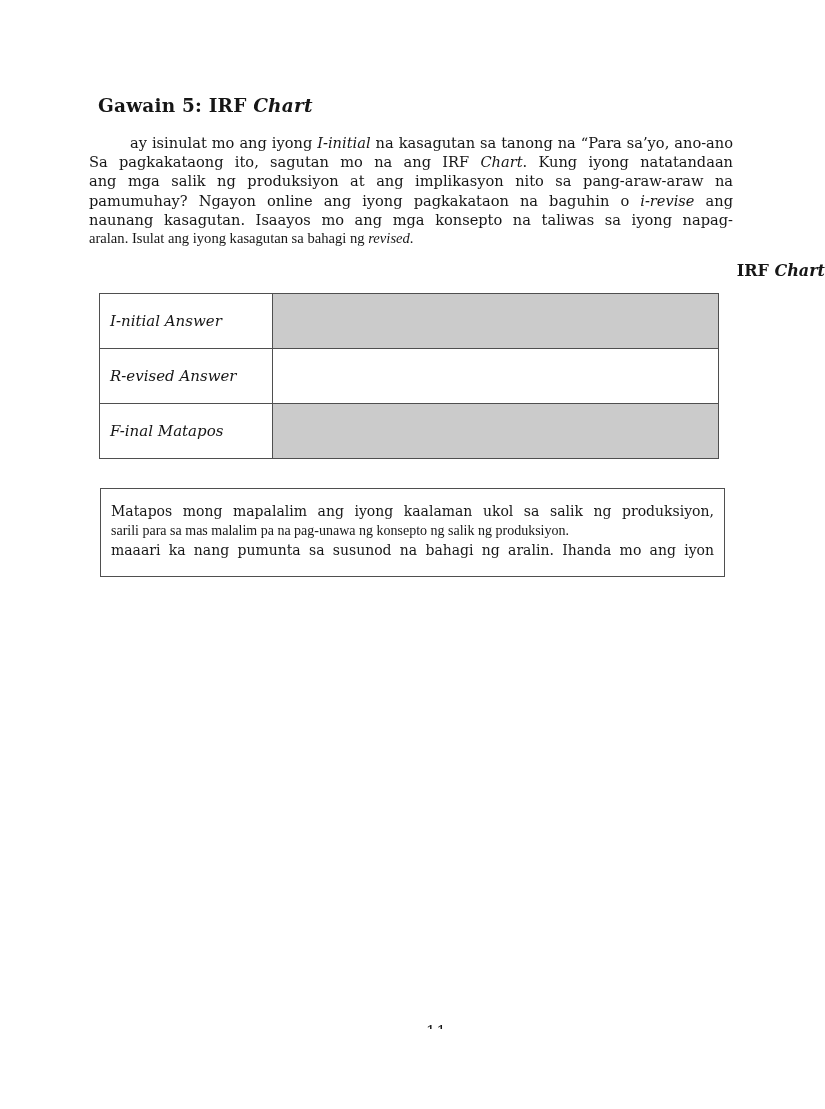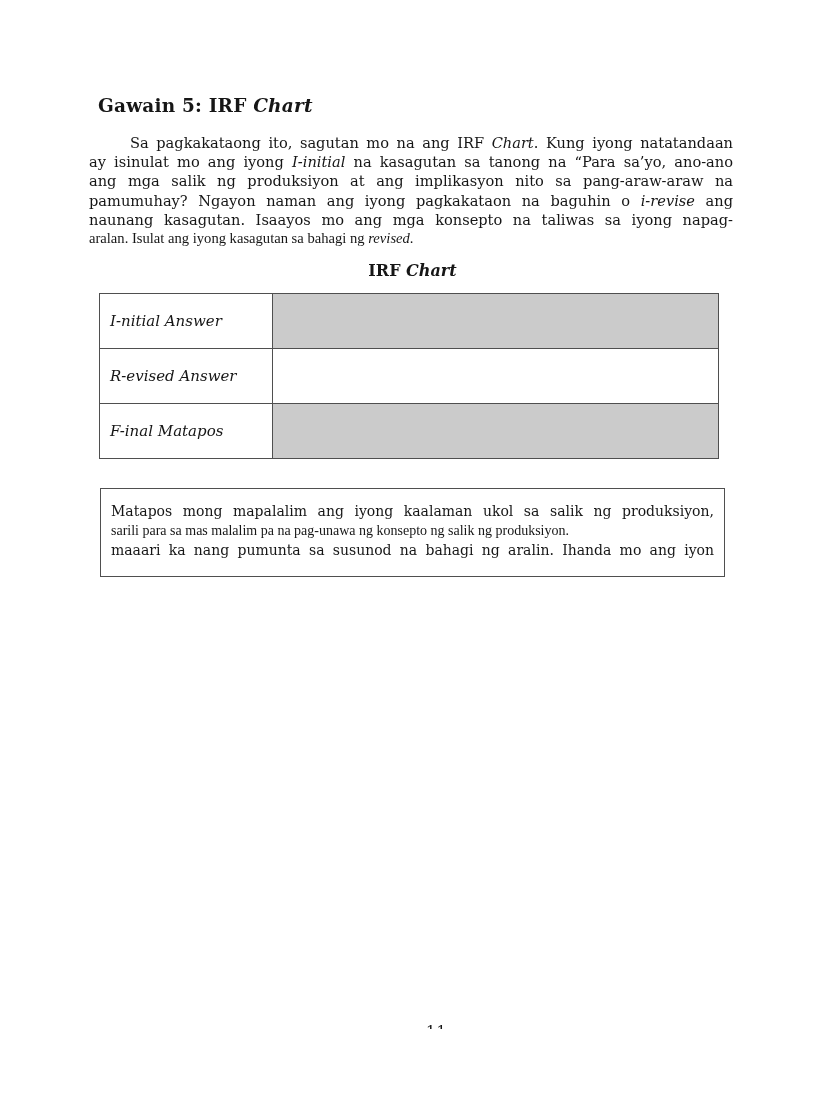--- a/index.html
+++ b/index.html
@@ -20,21 +20,21 @@
   .it{font-style:italic;}
   .intro{
     position:absolute;left:89px;top:133px;width:644px;
     font-size:14.6px;line-height:19.2px;
   }
   .line{text-align:justify;text-align-last:justify;white-space:normal;}
   .line.last{text-align-last:left;font-family:Liberation Serif, serif;}
   .indent .line:first-child{text-indent:41px;}
   .caption{
     position:absolute;left:0;top:261px;width:825px;
-    text-align:center;font-size:16px;font-weight:bold;
+    text-align:right;font-size:16px;font-weight:bold;
   }
   .irf-table{
     position:absolute;left:99px;top:293px;
     border-collapse:collapse;width:620px;
     table-layout:fixed;
   }
   .irf-table td{
     border:1px solid #4f4f4f;
     height:54px;
     vertical-align:middle;
@@ -68,24 +68,24 @@
   }
 </style>
 </head>
 <body>
 
 <div class="page">
 
   <div class="heading"><span>Gawain 5: IRF </span><span class="it">Chart</span></div>
 
   <div class="intro indent">
+      <div class="line"><span>ay isinulat mo ang iyong </span><span class="it">I-initial</span><span> na kasagutan sa tanong na “Para sa’yo, ano-ano</span></div>
       <div class="line"><span>Sa pagkakataong ito, sagutan mo na ang IRF </span><span class="it">Chart</span><span>. Kung iyong natatandaan</span></div>
-      <div class="line"><span>ay isinulat mo ang iyong </span><span class="it">I-initial</span><span> na kasagutan sa tanong na “Para sa’yo, ano-ano</span></div>
       <div class="line"><span>ang mga salik ng produksiyon at ang implikasyon nito sa pang-araw-araw na</span></div>
-      <div class="line"><span>pamumuhay? Ngayon naman ang iyong pagkakataon na baguhin o </span><span class="it">i-revise</span><span> ang</span></div>
+      <div class="line"><span>pamumuhay? Ngayon online ang iyong pagkakataon na baguhin o </span><span class="it">i-revise</span><span> ang</span></div>
       <div class="line"><span>naunang kasagutan. Isaayos mo ang mga konsepto na taliwas sa iyong napag-</span></div>
       <div class="line last"><span>aralan. Isulat ang iyong kasagutan sa bahagi ng </span><span class="it">revised</span><span>.</span></div>
     </div>
 
   <div class="caption"><span>IRF </span><span class="it">Chart</span></div>
 
   <table class="irf-table">
     <tbody>
         <tr>
       <td class="label-cell">I-nitial Answer</td>

